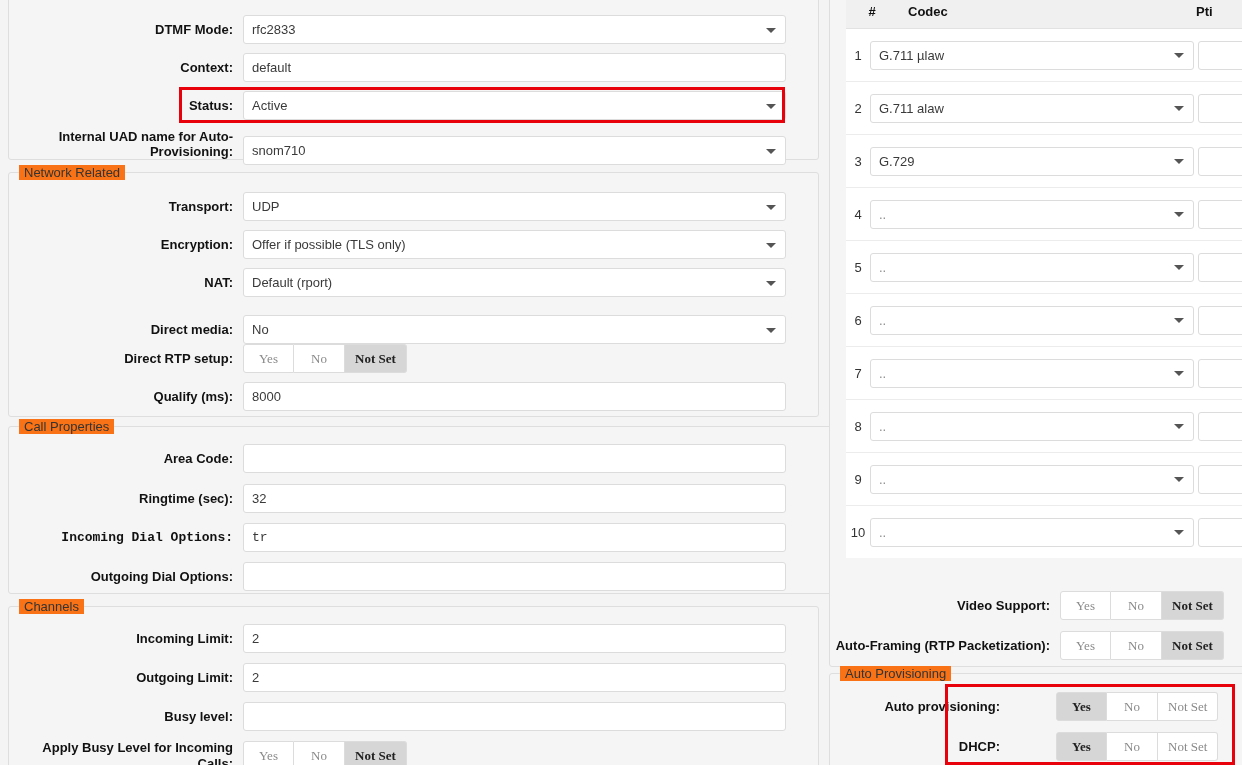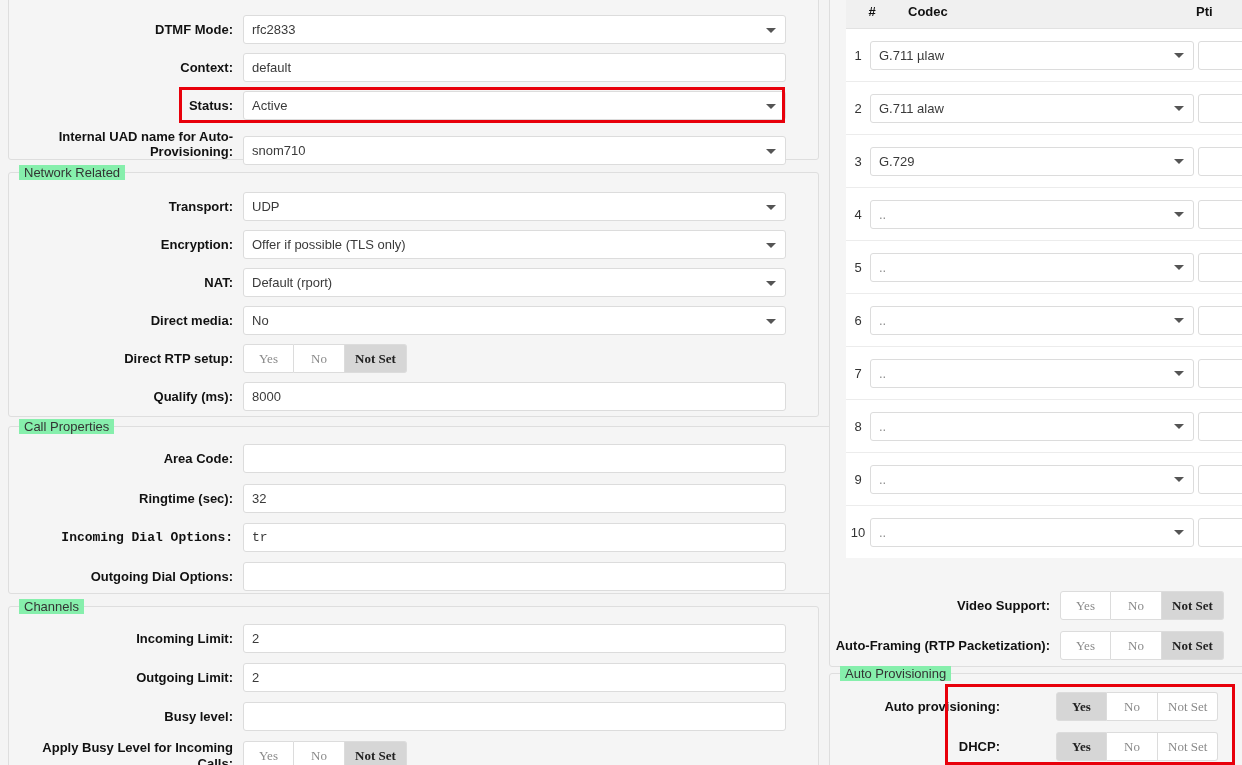--- a/index.html
+++ b/index.html
@@ -28,21 +28,21 @@
     border: 1px solid #dedede;
     border-radius: 3px;
     background: #f5f5f5;
     box-sizing: border-box;
   }
   .panel-legend {
     position: absolute;
     top: -8px;
     left: 10px;
     padding: 0 5px;
-    background: #86efac;
+    background: #f97316;
     font-size: 13px;
     color: #333;
     line-height: 15px;
     white-space: nowrap;
   }
 
   
   .frow {
     position: absolute;
     display: flex;
@@ -221,21 +221,21 @@
           <span class="caret"></span>
         </div>
       </div>
       <div class="frow" style="left: 0px; top: 95px; width: 777px; height: 29px;">
         <div class="flabel" style="position: absolute; left: 0px; width: 230px; top: 50%; transform: translateY(-50%); padding-right: 6px; box-sizing: border-box;">NAT:</div>
         <div class="finput has-caret" style="position: absolute; left: 234px; top: 0px; width: 543px;">
           <span>Default (rport)</span>
           <span class="caret"></span>
         </div>
       </div>
-      <div class="frow" style="left: 0px; top: 133px; width: 777px; height: 29px;">
+      <div class="frow" style="left: 0px; top: 142px; width: 777px; height: 29px;">
         <div class="flabel" style="position: absolute; left: 0px; width: 230px; top: 50%; transform: translateY(-50%); padding-right: 6px; box-sizing: border-box;">Direct media:</div>
         <div class="finput has-caret" style="position: absolute; left: 234px; top: 0px; width: 543px;">
           <span>No</span>
           <span class="caret"></span>
         </div>
       </div>
       <div class="frow" style="left: 0px; top: 171px; width: 777px; height: 29px;">
         <div class="flabel" style="position: absolute; left: 0px; width: 230px; top: 50%; transform: translateY(-50%); padding-right: 6px; box-sizing: border-box;">Direct RTP setup:</div>
         <div class="segbtns" style="position: absolute; left: 234px; top: 0px;">
           <div class="seg">Yes</div>

